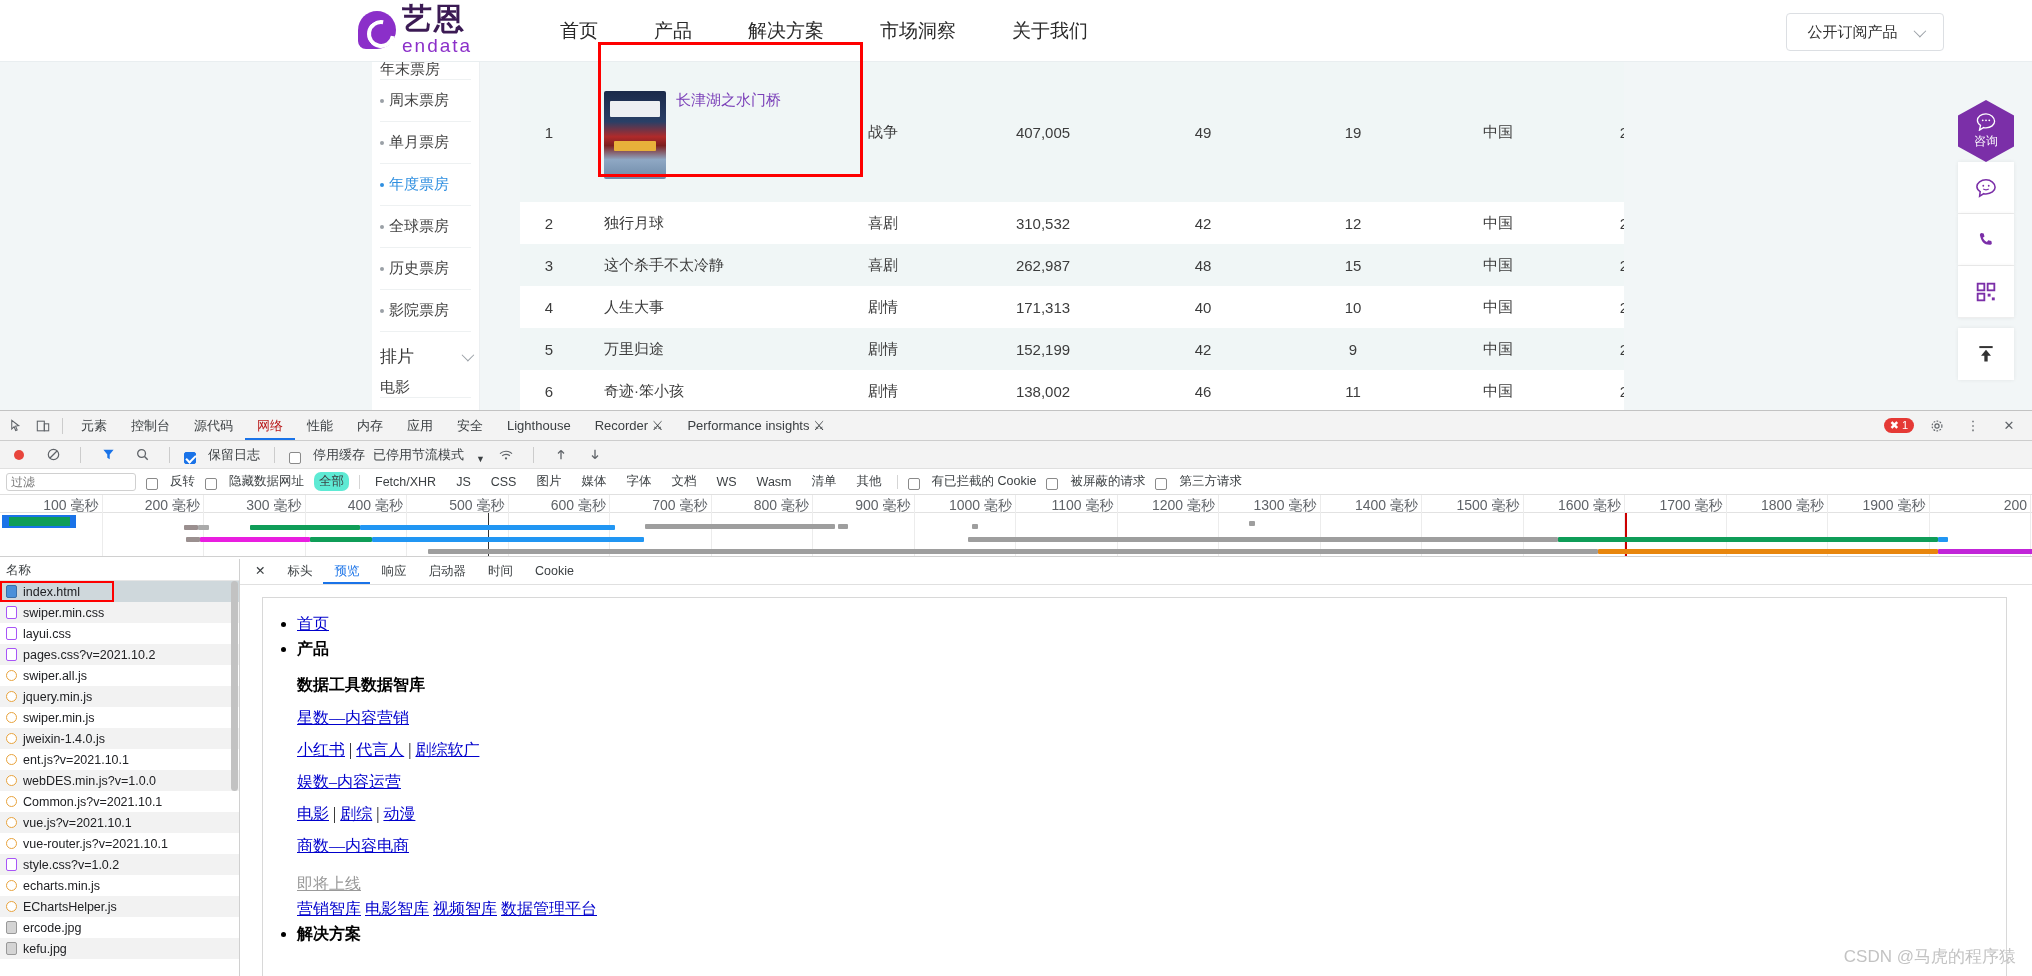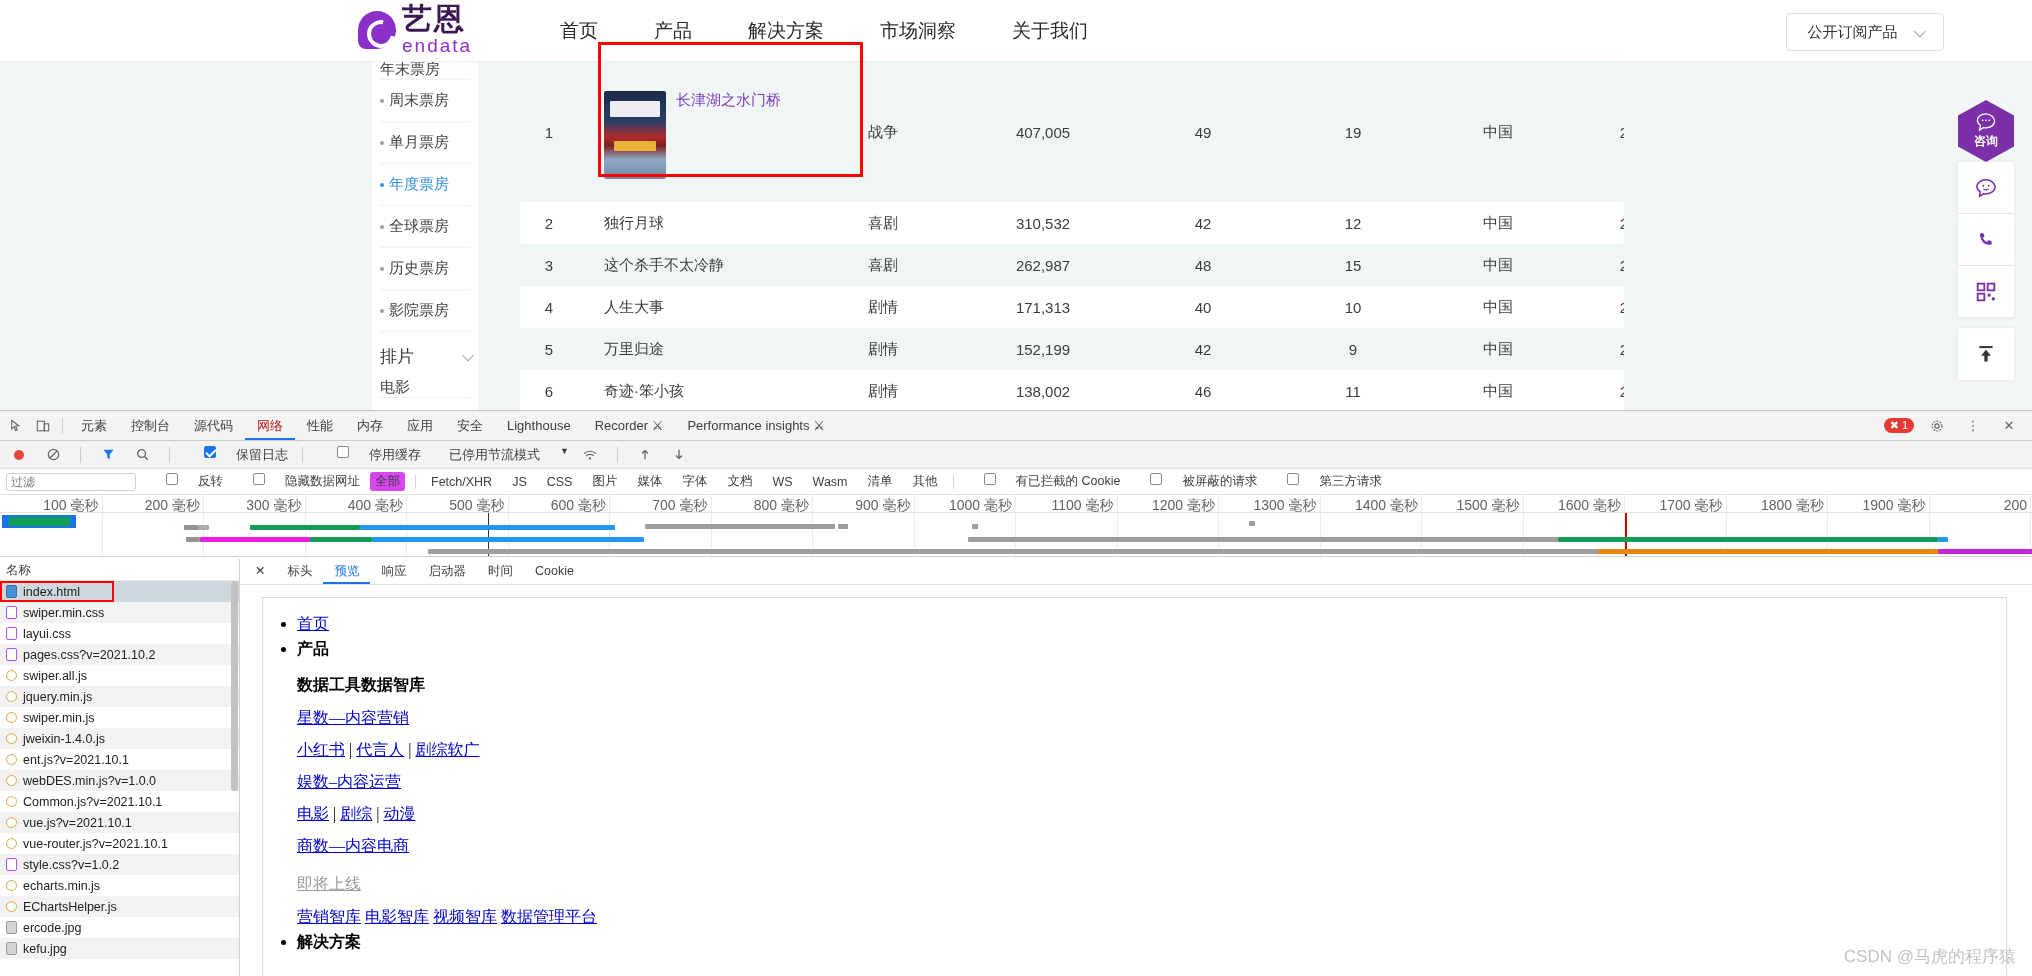--- a/index.html
+++ b/index.html
@@ -76,21 +76,21 @@
     background: #fff; opacity: .92; border-radius: 1px;
   }
   .poster::after {
     content: ""; position: absolute; left: 10px; top: 50px; width: 42px; height: 10px;
     background: #e8b13a; border-radius: 1px;
   }
   .movie-link { color: #7a3fb8; font-size: 15px; }
   #hl-box1 { position: absolute; left: 598px; top: 42px; width: 265px; height: 135px; border: 3px solid #fe0000; pointer-events: none; z-index: 30; }
 
   
-  #float-bar { position: absolute; right: 10px; top: 100px; width: 64px; z-index: 20; font-weight: bold; }
+  #float-bar { position: absolute; right: 10px; top: 100px; width: 64px; z-index: 20; }
   .hexbtn {
     width: 56px; height: 62px; background: #7b2fa8; color: #fff;
     clip-path: polygon(50% 0, 100% 25%, 100% 75%, 50% 100%, 0 75%, 0 25%);
     display: flex; flex-direction: column; align-items: center; justify-content: center; gap: 2px;
     font-size: 12px; cursor: pointer;
   }
   .fbtn {
     width: 56px; height: 52px; background: #fff; border-bottom: 1px solid #eee;
     display: flex; align-items: center; justify-content: center; color: #7b2fa8; cursor: pointer;
     box-shadow: 0 0 4px rgba(0,0,0,.07);
@@ -111,32 +111,32 @@
   .dt-sep { width: 1px; height: 16px; background: #ccc; margin: 0 6px; }
   .dt-tab { padding: 0 12px; height: 29px; line-height: 29px; cursor: pointer; color: #3c4043; white-space: nowrap; }
   .dt-tab.active { color: #b91c1c; box-shadow: inset 0 -2px 0 #1a73e8; }
   #dt-tabs-right { margin-left: auto; display: flex; align-items: center; gap: 10px; padding-right: 10px; }
   .err-badge { background: #e53935; color: #fff; border-radius: 8px; padding: 0 6px; font-size: 11px; height: 15px; line-height: 15px; display: inline-flex; align-items: center; gap: 3px;}
 
   #dt-toolbar {
     height: 28px; background: #f3f3f3; border-bottom: 1px solid #e0e0e0;
     display: flex; align-items: center; padding: 0 6px; gap: 8px;
   }
-  .tb-item { display: flex; align-items: flex-start; gap: 20px; color: #3c4043; cursor: pointer; white-space: nowrap; margin-left: 20px; }
+  .tb-item { display: flex; align-items: flex-end; gap: 12px; color: #3c4043; cursor: pointer; white-space: nowrap; }
   .cbx { width: 12px; height: 12px; border: 1px solid #8a8a8a; border-radius: 2px; background: #fff; display: inline-block; position: relative; }
   .cbx.on { background: #1a73e8; border-color: #1a73e8; }
   .cbx.on::after { content: ""; position: absolute; left: 3px; top: 0px; width: 4px; height: 8px; border: solid #fff; border-width: 0 2px 2px 0; transform: rotate(45deg); }
 
   #dt-filterbar {
     height: 26px; background: #fff; border-bottom: 1px solid #e0e0e0;
     display: flex; align-items: center; gap: 10px; padding: 0 6px; font-size: 12.5px;
   }
   #filter-input { width: 130px; height: 18px; border: 1px solid #d0d0d0; border-radius: 3px; font-size: 12px; padding: 0 4px; color: #777; }
   .ftype { color: #3c4043; cursor: pointer; white-space: nowrap; padding: 1px 5px; border-radius: 3px; }
-  .ftype.sel { background: #d946ef; }
+  .ftype.sel { background: #5eead4; border-radius: 7px; }
   .fsep { width: 1px; height: 14px; background: #d5d5d5; }
 
   
   #timeline { position: relative; height: 62px; background: #fff; border-bottom: 1px solid #d0d0d0; overflow: hidden; }
   #ruler { position: relative; height: 18px; border-bottom: 1px solid #e2e2e2; }
   .tick { position: absolute; top: 0; height: 62px; border-left: 1px solid #ececec; }
   .tick span { position: absolute; right: 4px; top: 2px; font-size: 14px; color: #5f6368; white-space: nowrap; }
   .bar { position: absolute; height: 5px; border-radius: 1px; }
   #overview-sel { position: absolute; left: 2px; top: 20px; width: 74px; height: 13px; background: #1a73e8; }
   #overview-sel i { position: absolute; left: 7px; top: 2px; right: 6px; bottom: 2px; background: #0f9d58; display:block; }
@@ -676,21 +676,21 @@
                 <div class="pv-block"><span class="pv-a">娱数–内容运营</span></div>
                 <div class="pv-block">
                   <span class="pv-a">电影</span>
                   <span>|</span>
                   <span class="pv-a">剧综</span>
                   <span>|</span>
                   <span class="pv-a">动漫</span>
                 </div>
                 <div class="pv-block"><span class="pv-a">商数––内容电商</span></div>
                 <div class="pv-block" style="margin-top:14px;"><span class="pv-grey">即将上线</span></div>
-                <div class="pv-block" style="margin-top:10px;">
+                <div class="pv-block" style="margin-top:2px;">
                   <span class="pv-a">营销智库</span>
                   <span class="pv-a">电影智库</span>
                   <span class="pv-a">视频智库</span>
                   <span class="pv-a">数据管理平台</span>
                 </div>
               </li>
               <li class="pv-li">
                 <b>解决方案</b>
               </li>
             </ul>

